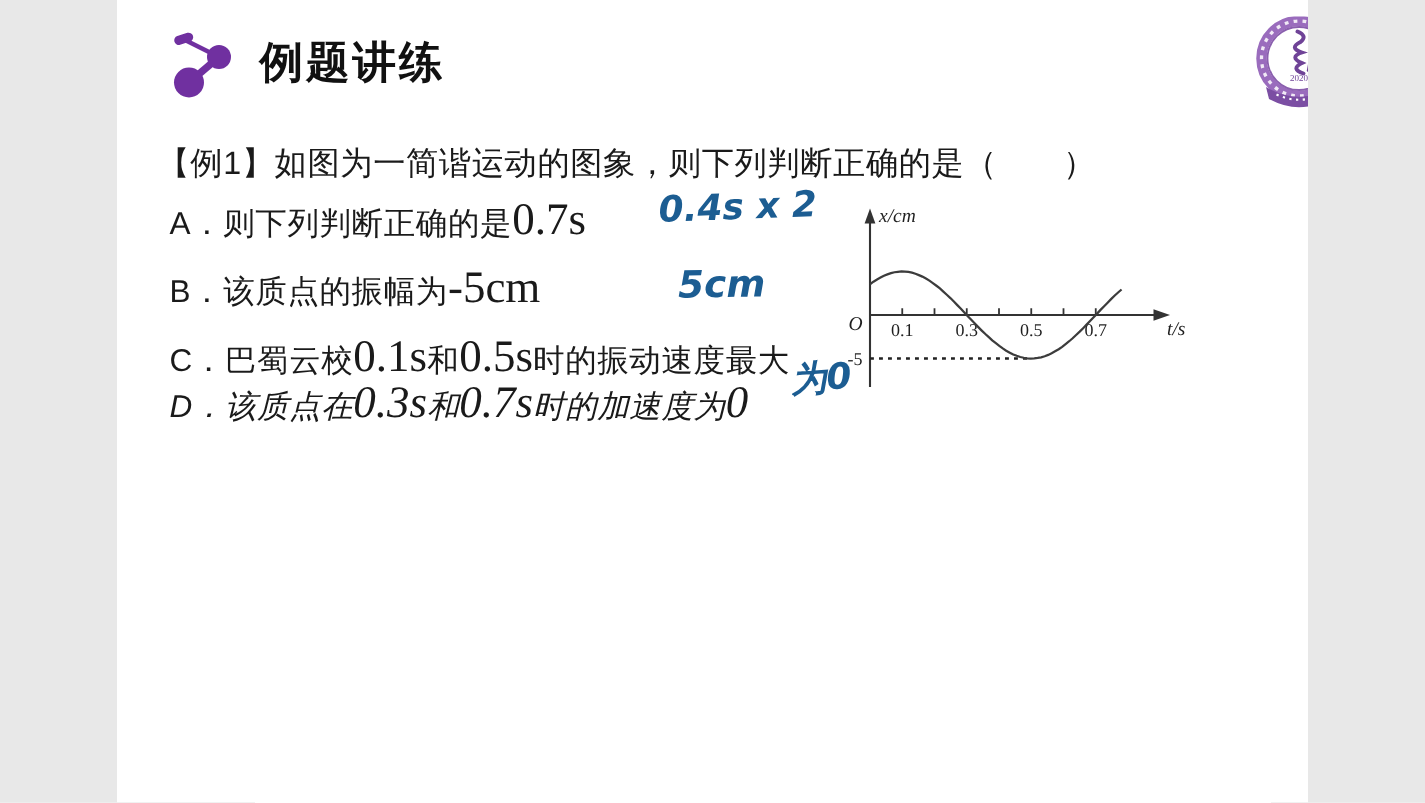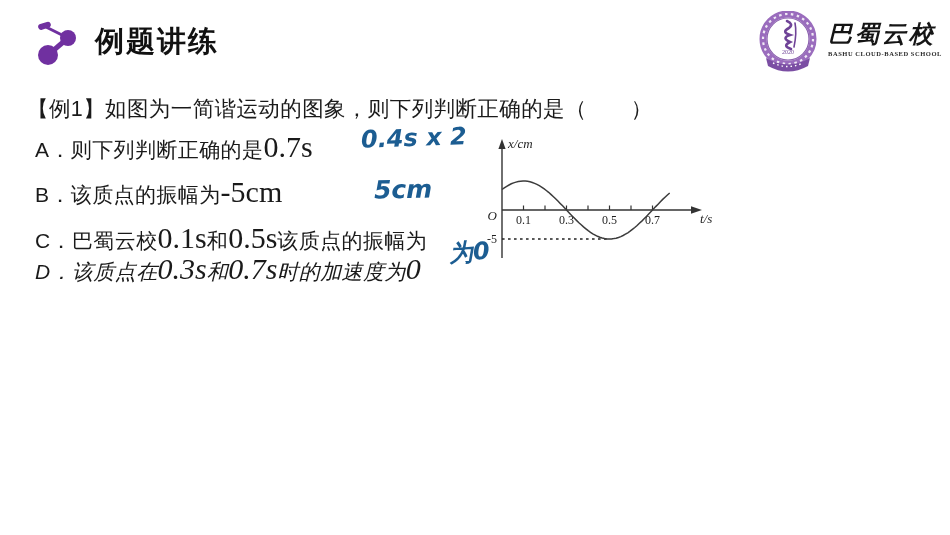--- a/index.html
+++ b/index.html
@@ -1,17 +1,17 @@
 <!DOCTYPE html>
 <html><head>
 <meta charset="utf-8">
 <style>
   html,body{margin:0;padding:0;background:#e8e8e8;}
   .slide{
-    position:relative; width:950px; height:535px; background:#ffffff;
+    position:relative; width:794px; height:535px; background:#ffffff;
     font-family:"Liberation Sans", sans-serif; color:#1a1a1a; overflow:hidden;
     margin:0 auto;
   }
   
   .title-icon{position:absolute; left:34px; top:19px; width:48px; height:48px;}
   .page-title{
     position:absolute; left:95px; top:22px; margin:0;
     font-size:29px; font-weight:800; letter-spacing:2px; color:#111;
   }
   .logo{position:absolute; left:757px; top:11px; width:185px; display:flex; align-items:flex-start; gap:9px;}
@@ -81,21 +81,21 @@
 
   <p class="stem">【例1】如图为一简谐运动的图象，则下列判断正确的是（　　）</p>
 
   <div class="option opt-a">
     <span>A．则下列判断正确的是</span><span class="num">0.7s</span>
   </div>
   <div class="option opt-b">
     <span>B．该质点的振幅为</span><span class="num">-5cm</span>
   </div>
   <div class="option opt-c">
-    <span>C．巴蜀云校</span><span class="num">0.1s</span><span>和</span><span class="num">0.5s</span><span>该质点的振幅为</span>
+    <span>C．巴蜀云校</span><span class="num">0.1s</span><span>和</span><span class="num">0.5s</span><span>时的振动速度最大</span>
   </div>
   <div class="option opt-d">
     <span>D．该质点在</span><span class="num">0.3s</span><span>和</span><span class="num">0.7s</span><span>时的加速度为</span><span class="num">0</span>
   </div>
 
   <div class="ink ink-period" style="color: rgb(28, 93, 146);">0.4s x 2</div>
   <div class="ink ink-amp" style="color: rgb(28, 93, 146);">5cm</div>
   <div class="ink ink-vel" style="color: rgb(28, 93, 146);">为0</div>
 
   <svg class="graph" viewBox="0 0 250 140">

